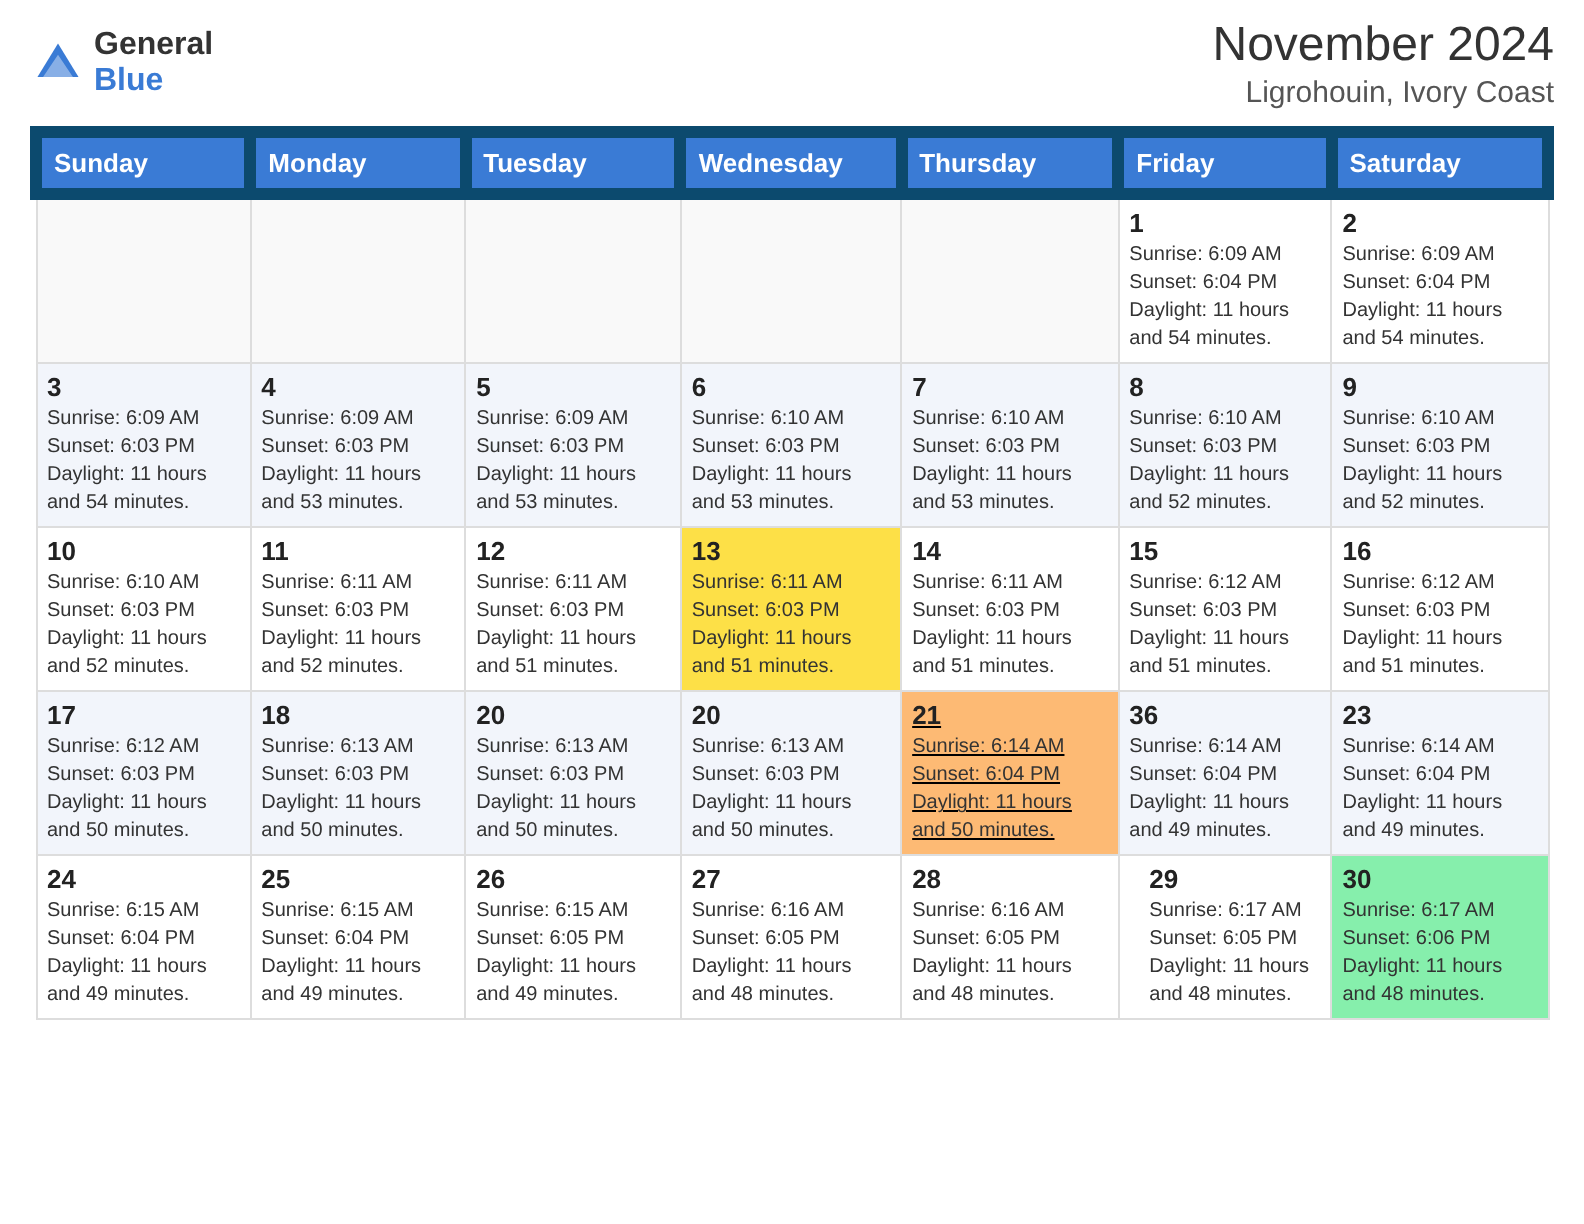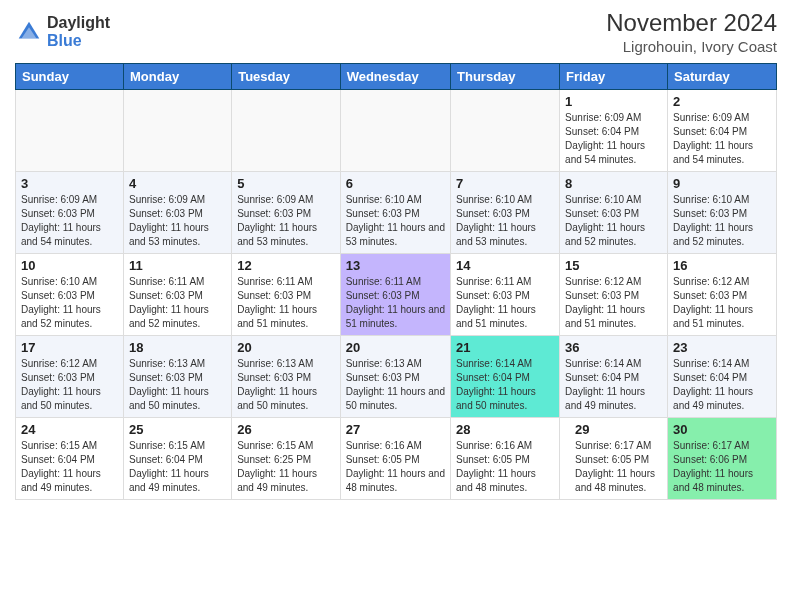--- a/index.html
+++ b/index.html
@@ -65,21 +65,21 @@
       border-collapse: collapse;
       border: 1px solid #ccc;
     }
     .calendar th {
       background: #3a7bd5;
       color: #fff;
       text-align: left;
       padding: 5px 6px;
       font-size: 13px;
       font-weight: bold;
-      border: 1px solid #0c4a6e;
+      border: 6px solid #0c4a6e;
     }
     .calendar td {
       vertical-align: top;
       padding: 4px 5px;
       border: 1px solid #ddd;
       width: 113px;
       min-height: 80px;
       background: #fff;
     }
     .calendar tr:nth-child(odd) td {
@@ -112,21 +112,21 @@
 <body>
 
 <div class="page">
   <div class="header">
     <div class="logo">
       <svg class="logo-icon" viewBox="0 0 30 30" xmlns="http://www.w3.org/2000/svg">
         <polygon points="15,4 26,22 4,22" fill="#3a7bd5"></polygon>
         <polygon points="15,10 23,22 7,22" fill="#fff" opacity="0.4"></polygon>
       </svg>
       <div class="logo-text">
-        <span class="logo-general">Daylight</span>
+        <span class="logo-general">General</span>
         <span class="logo-blue">Blue</span>
       </div>
     </div>
     <div class="title-section">
       <div class="month-title">November 2024</div>
       <div class="location">Ligrohouin, Ivory Coast</div>
     </div>
   </div>
 
   <table class="calendar">
@@ -229,21 +229,21 @@
 Daylight: 11 hours
 and 52 minutes.</div>
           </td>
           <td style="background: rgb(255, 255, 255);">
             <div class="day-num">12</div>
             <div class="day-info">Sunrise: 6:11 AM
 Sunset: 6:03 PM
 Daylight: 11 hours
 and 51 minutes.</div>
           </td>
-          <td style="background: #c4b5fd;">
+          <td style="background: #fde047;">
             <div class="day-num">13</div>
             <div class="day-info">Sunrise: 6:11 AM
 Sunset: 6:03 PM
 Daylight: 11 hours
 and 51 minutes.</div>
           </td>
           <td style="background: rgb(255, 255, 255);">
             <div class="day-num">14</div>
             <div class="day-info">Sunrise: 6:11 AM
 Sunset: 6:03 PM
@@ -287,21 +287,21 @@
 Daylight: 11 hours
 and 50 minutes.</div>
           </td>
           <td style="background: rgb(242, 245, 251);">
             <div class="day-num">20</div>
             <div class="day-info">Sunrise: 6:13 AM
 Sunset: 6:03 PM
 Daylight: 11 hours
 and 50 minutes.</div>
           </td>
-          <td style="background: #5eead4;">
+          <td style="background: #fdba74; text-decoration: underline;">
             <div class="day-num">21</div>
             <div class="day-info">Sunrise: 6:14 AM
 Sunset: 6:04 PM
 Daylight: 11 hours
 and 50 minutes.</div>
           </td>
           <td style="background: rgb(242, 245, 251);">
             <div class="day-num">36</div>
             <div class="day-info">Sunrise: 6:14 AM
 Sunset: 6:04 PM
@@ -327,21 +327,21 @@
           <td style="background: rgb(255, 255, 255);">
             <div class="day-num">25</div>
             <div class="day-info">Sunrise: 6:15 AM
 Sunset: 6:04 PM
 Daylight: 11 hours
 and 49 minutes.</div>
           </td>
           <td style="background: rgb(255, 255, 255);">
             <div class="day-num">26</div>
             <div class="day-info">Sunrise: 6:15 AM
-Sunset: 6:25 PM
+Sunset: 6:05 PM
 Daylight: 11 hours
 and 49 minutes.</div>
           </td>
           <td style="background: rgb(255, 255, 255); margin-top: 33px;">
             <div class="day-num">27</div>
             <div class="day-info">Sunrise: 6:16 AM
 Sunset: 6:05 PM
 Daylight: 11 hours
 and 48 minutes.</div>
           </td>

